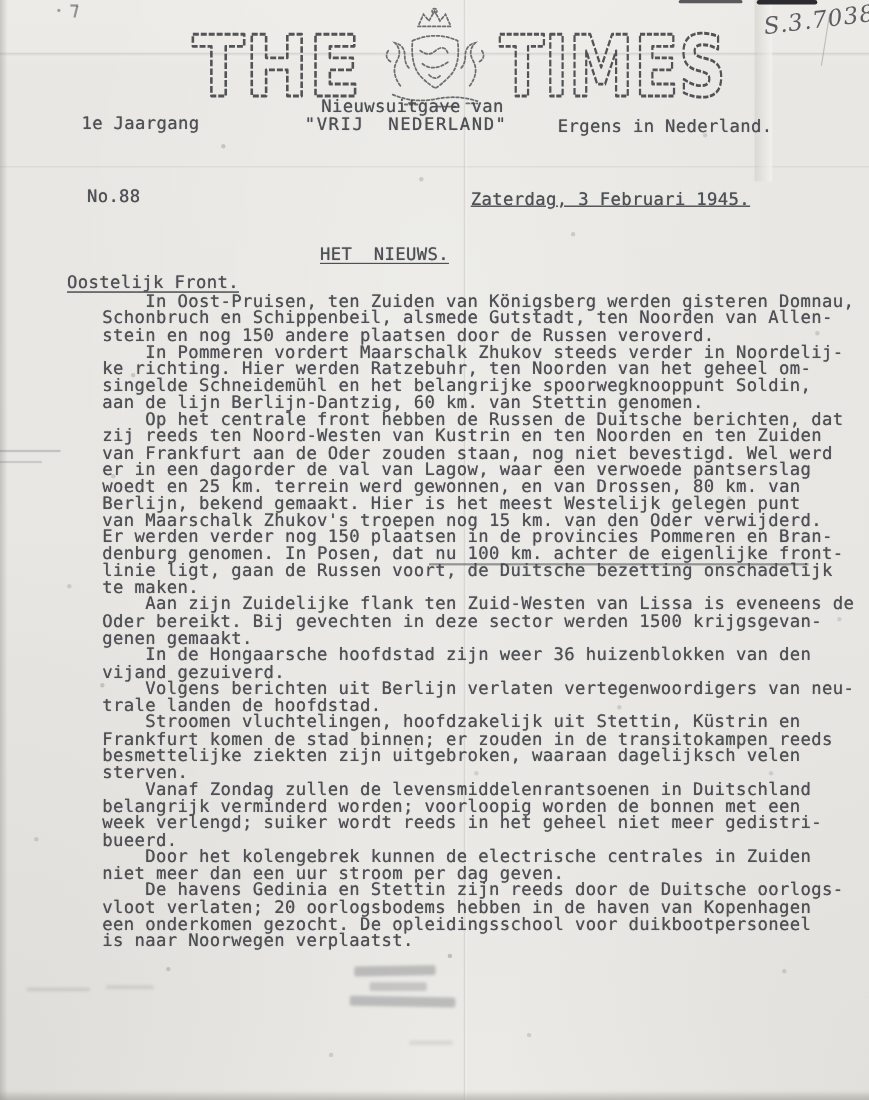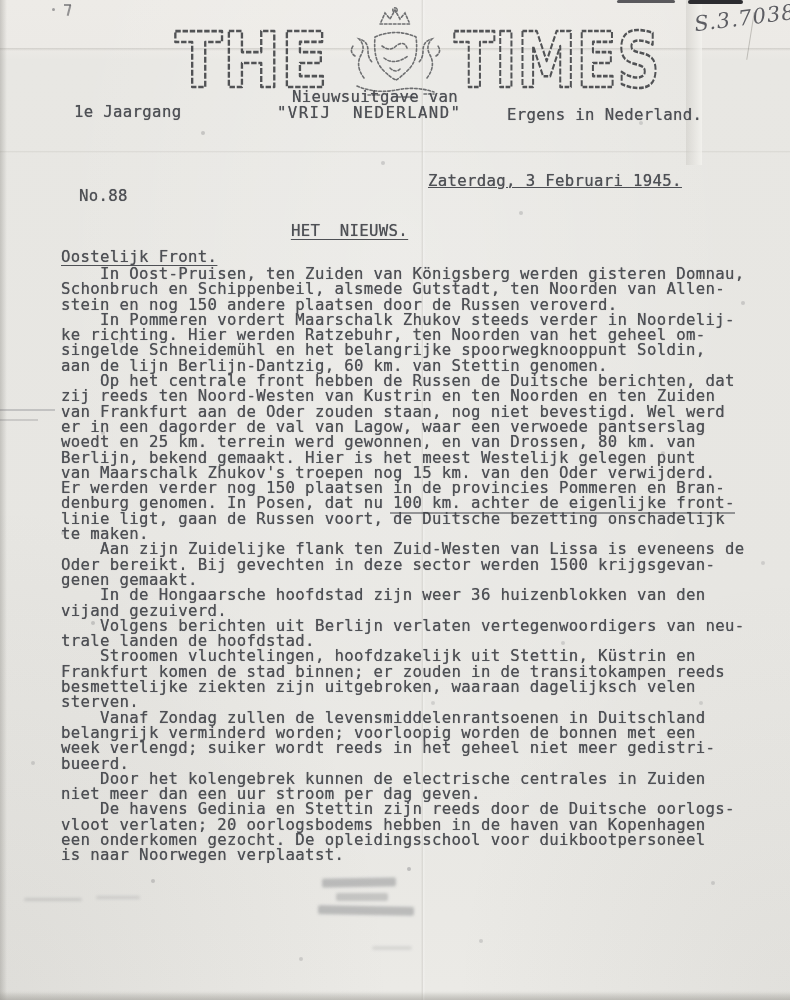--- a/index.html
+++ b/index.html
@@ -11,21 +11,21 @@
       radial-gradient(ellipse at 100% 100%, rgba(110,108,102,.08), rgba(110,108,102,0) 30%),
       linear-gradient(180deg,#edebe7 0%,#eceae6 4.8%,#e8e7e3 6%,#e7e6e2 60%,#eae9e5 92%,#ebeae6 99%,#d9d8d3 100%);
     font-family:"DejaVu Sans Mono","Liberation Mono",monospace;
   }
   .type{
     position:absolute;color:#3e4046;white-space:pre;
     font-size:15.7px;line-height:15.3px;letter-spacing:0.32px;
     text-shadow:0 0 .7px rgba(58,60,66,.85);opacity:.9;
   }
   .underlined{text-decoration:underline;text-decoration-thickness:1.3px;text-underline-offset:3px;}
-  .para{position:static;}
+  .para{position:static;margin-left:32px;}
   #body-text{position:absolute;left:61px;top:266px;width:710px;}
   .crease-h{position:absolute;left:0;width:790px;}
   .mark{position:absolute;}
   .smudge{position:absolute;background:rgba(88,90,96,.32);filter:blur(1.4px);border-radius:2px;}
   #handwriting{
     position:absolute;left:694px;top:6px;
     font-family:"DejaVu Serif","Liberation Serif",serif;font-style:italic;
     font-size:21px;color:#44454c;transform:rotate(-7deg);letter-spacing:1px;opacity:.85;
   }
   #specks{position:absolute;left:0;top:0;width:2px;height:2px;background:transparent;border-radius:50%;
@@ -86,21 +86,21 @@
 
       <path d="M199 80 q19 8 39 4 q20 -4 38 2"></path>
       <path d="M210 89 h12 M240 91 h16 M266 88 h10"></path>
     </g>
   </svg>
 
   <div class="type" style="left:74px;top:104px;">1e Jaargang</div>
   <div class="type" style="left:292px;top:89px;">Nieuwsuitgave van</div>
   <div class="type" style="left:277px;top:105px;letter-spacing:1.4px;">"VRIJ  NEDERLAND"</div>
   <div class="type" style="left:507px;top:107px;">Ergens in Nederland.</div>
-  <div class="type" style="left:79px;top:188px;">No.88</div>
+  <div class="type" style="left:79px;top:171px;">No.88</div>
   <div class="type" style="left:428px;top:173px;text-decoration:underline;">Zaterdag, 3 Februari 1945.</div>
 
   <div class="type underlined" style="left:0;top:223px;width:699px;text-align:center;">HET  NIEUWS.</div>
 
   <div class="type underlined" style="left:61px;top:249px;">Oostelijk Front.</div>
 
   <div id="body-text">
     <div class="type para" style="position:static">    In Oost-Pruisen, ten Zuiden van Königsberg werden gisteren Domnau,
 Schonbruch en Schippenbeil, alsmede Gutstadt, ten Noorden van Allen-
 stein en nog 150 andere plaatsen door de Russen veroverd.</div>

